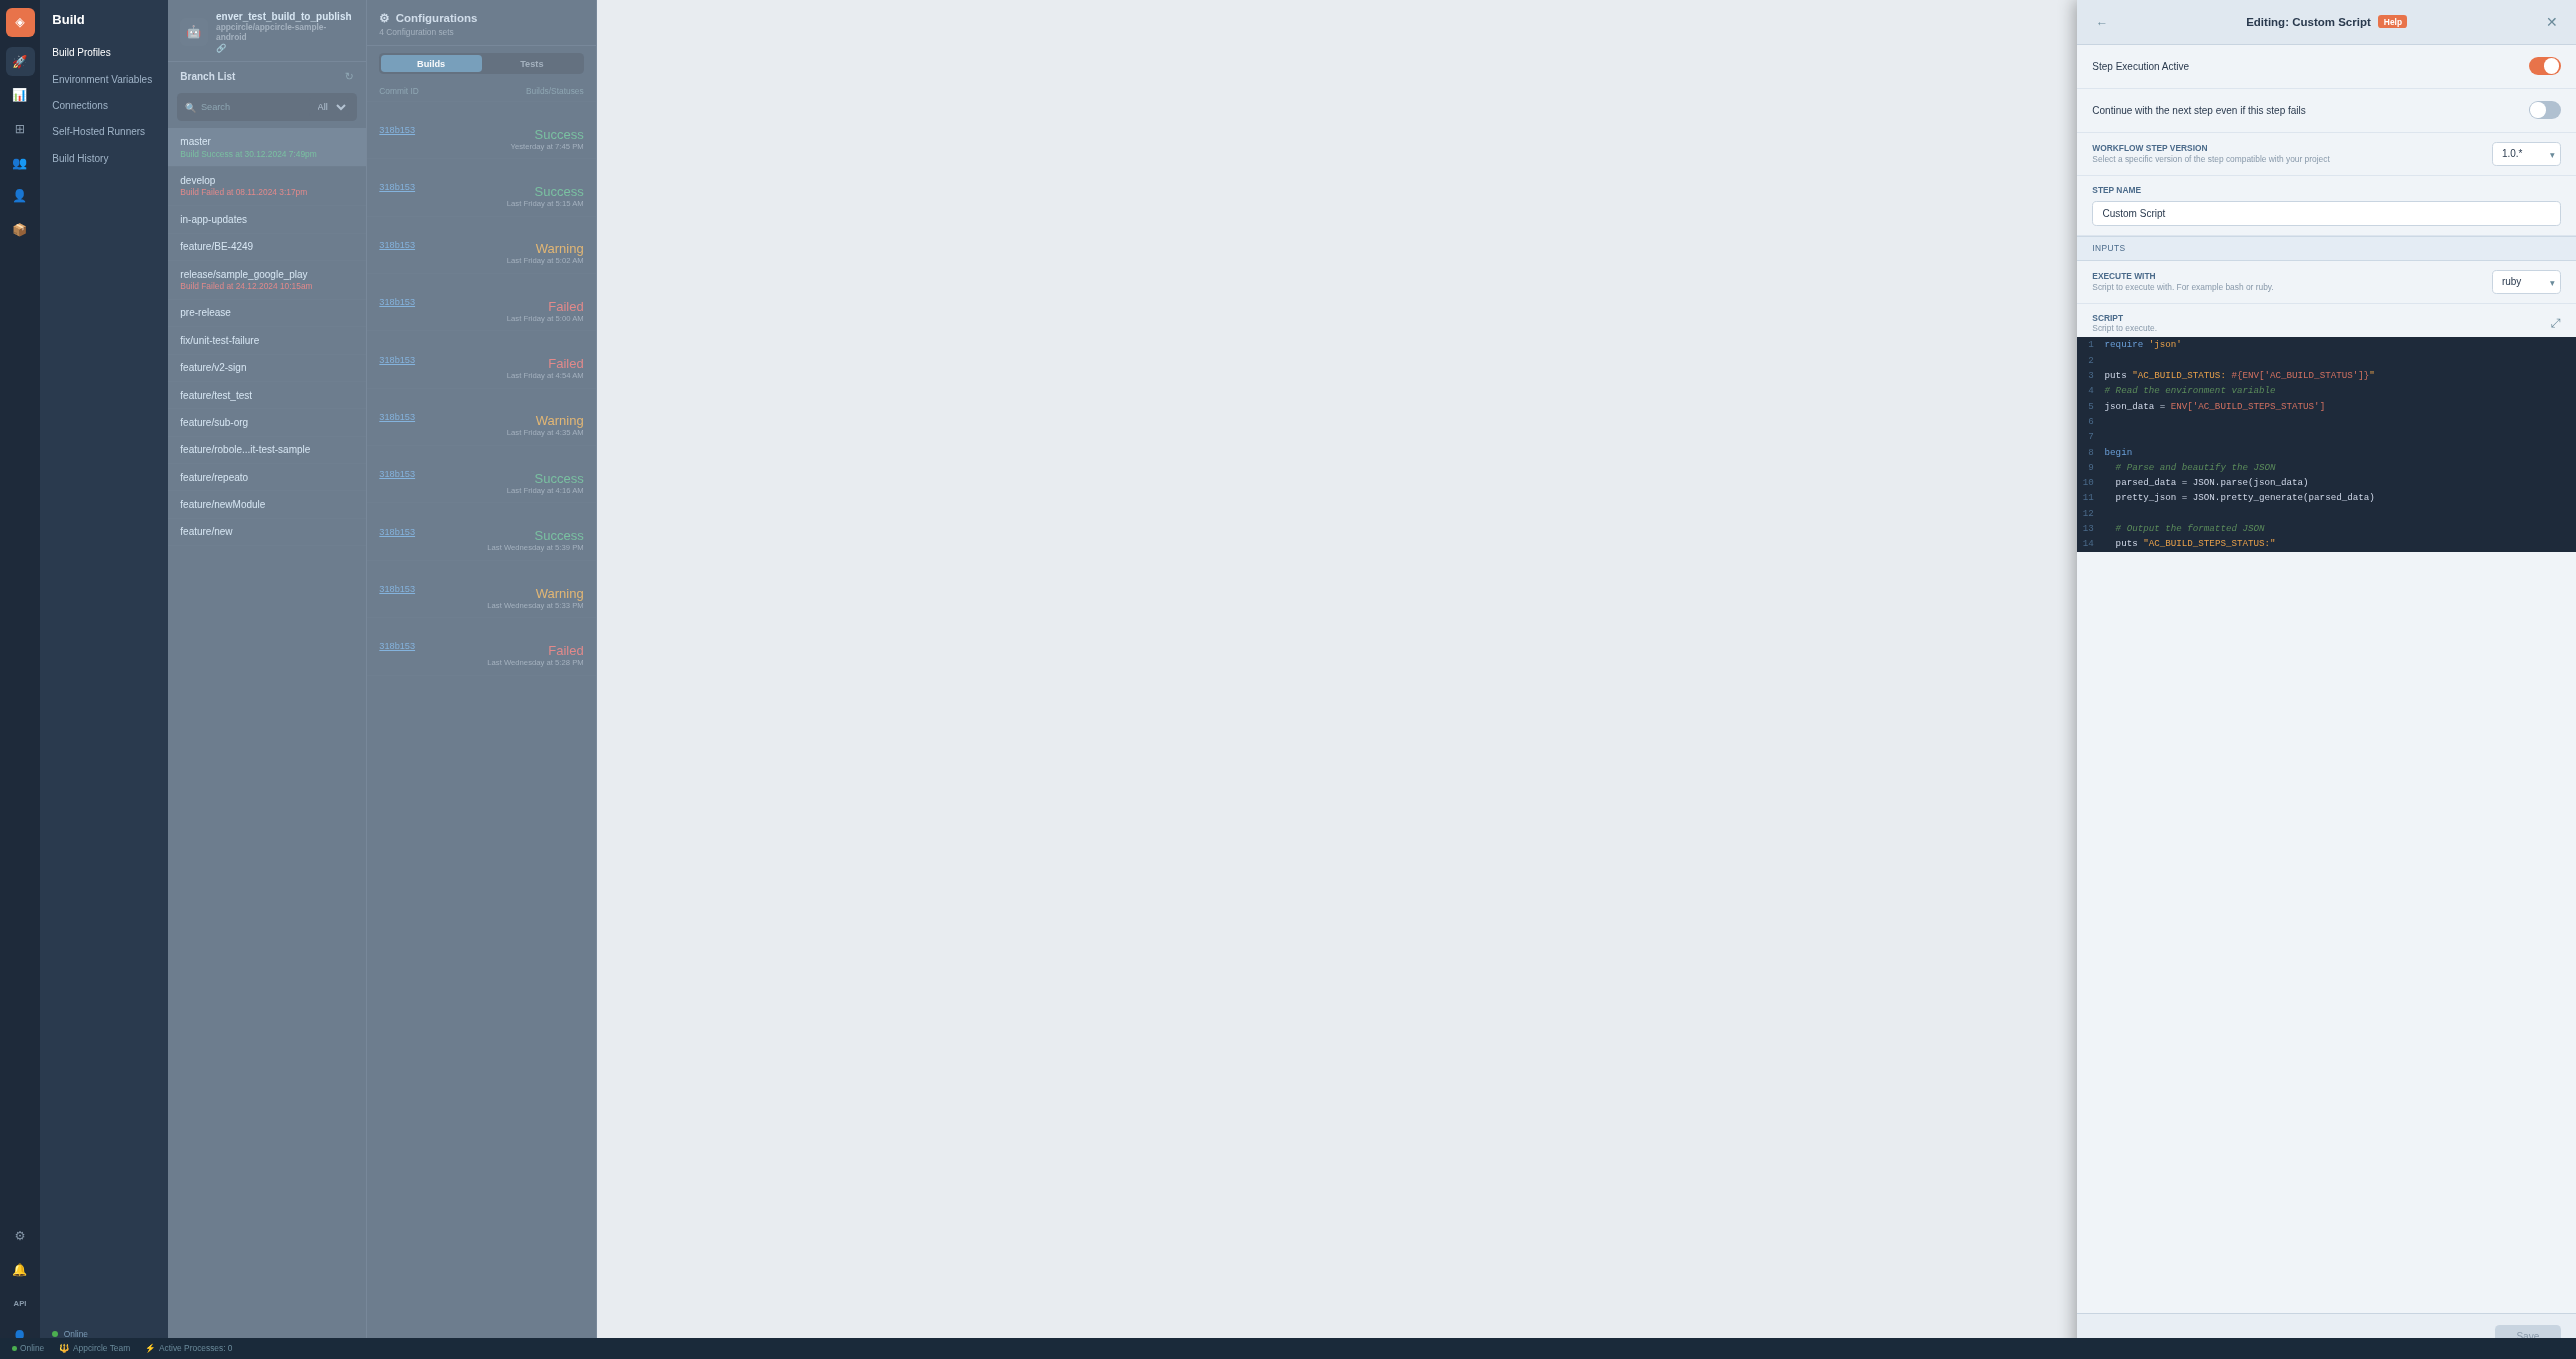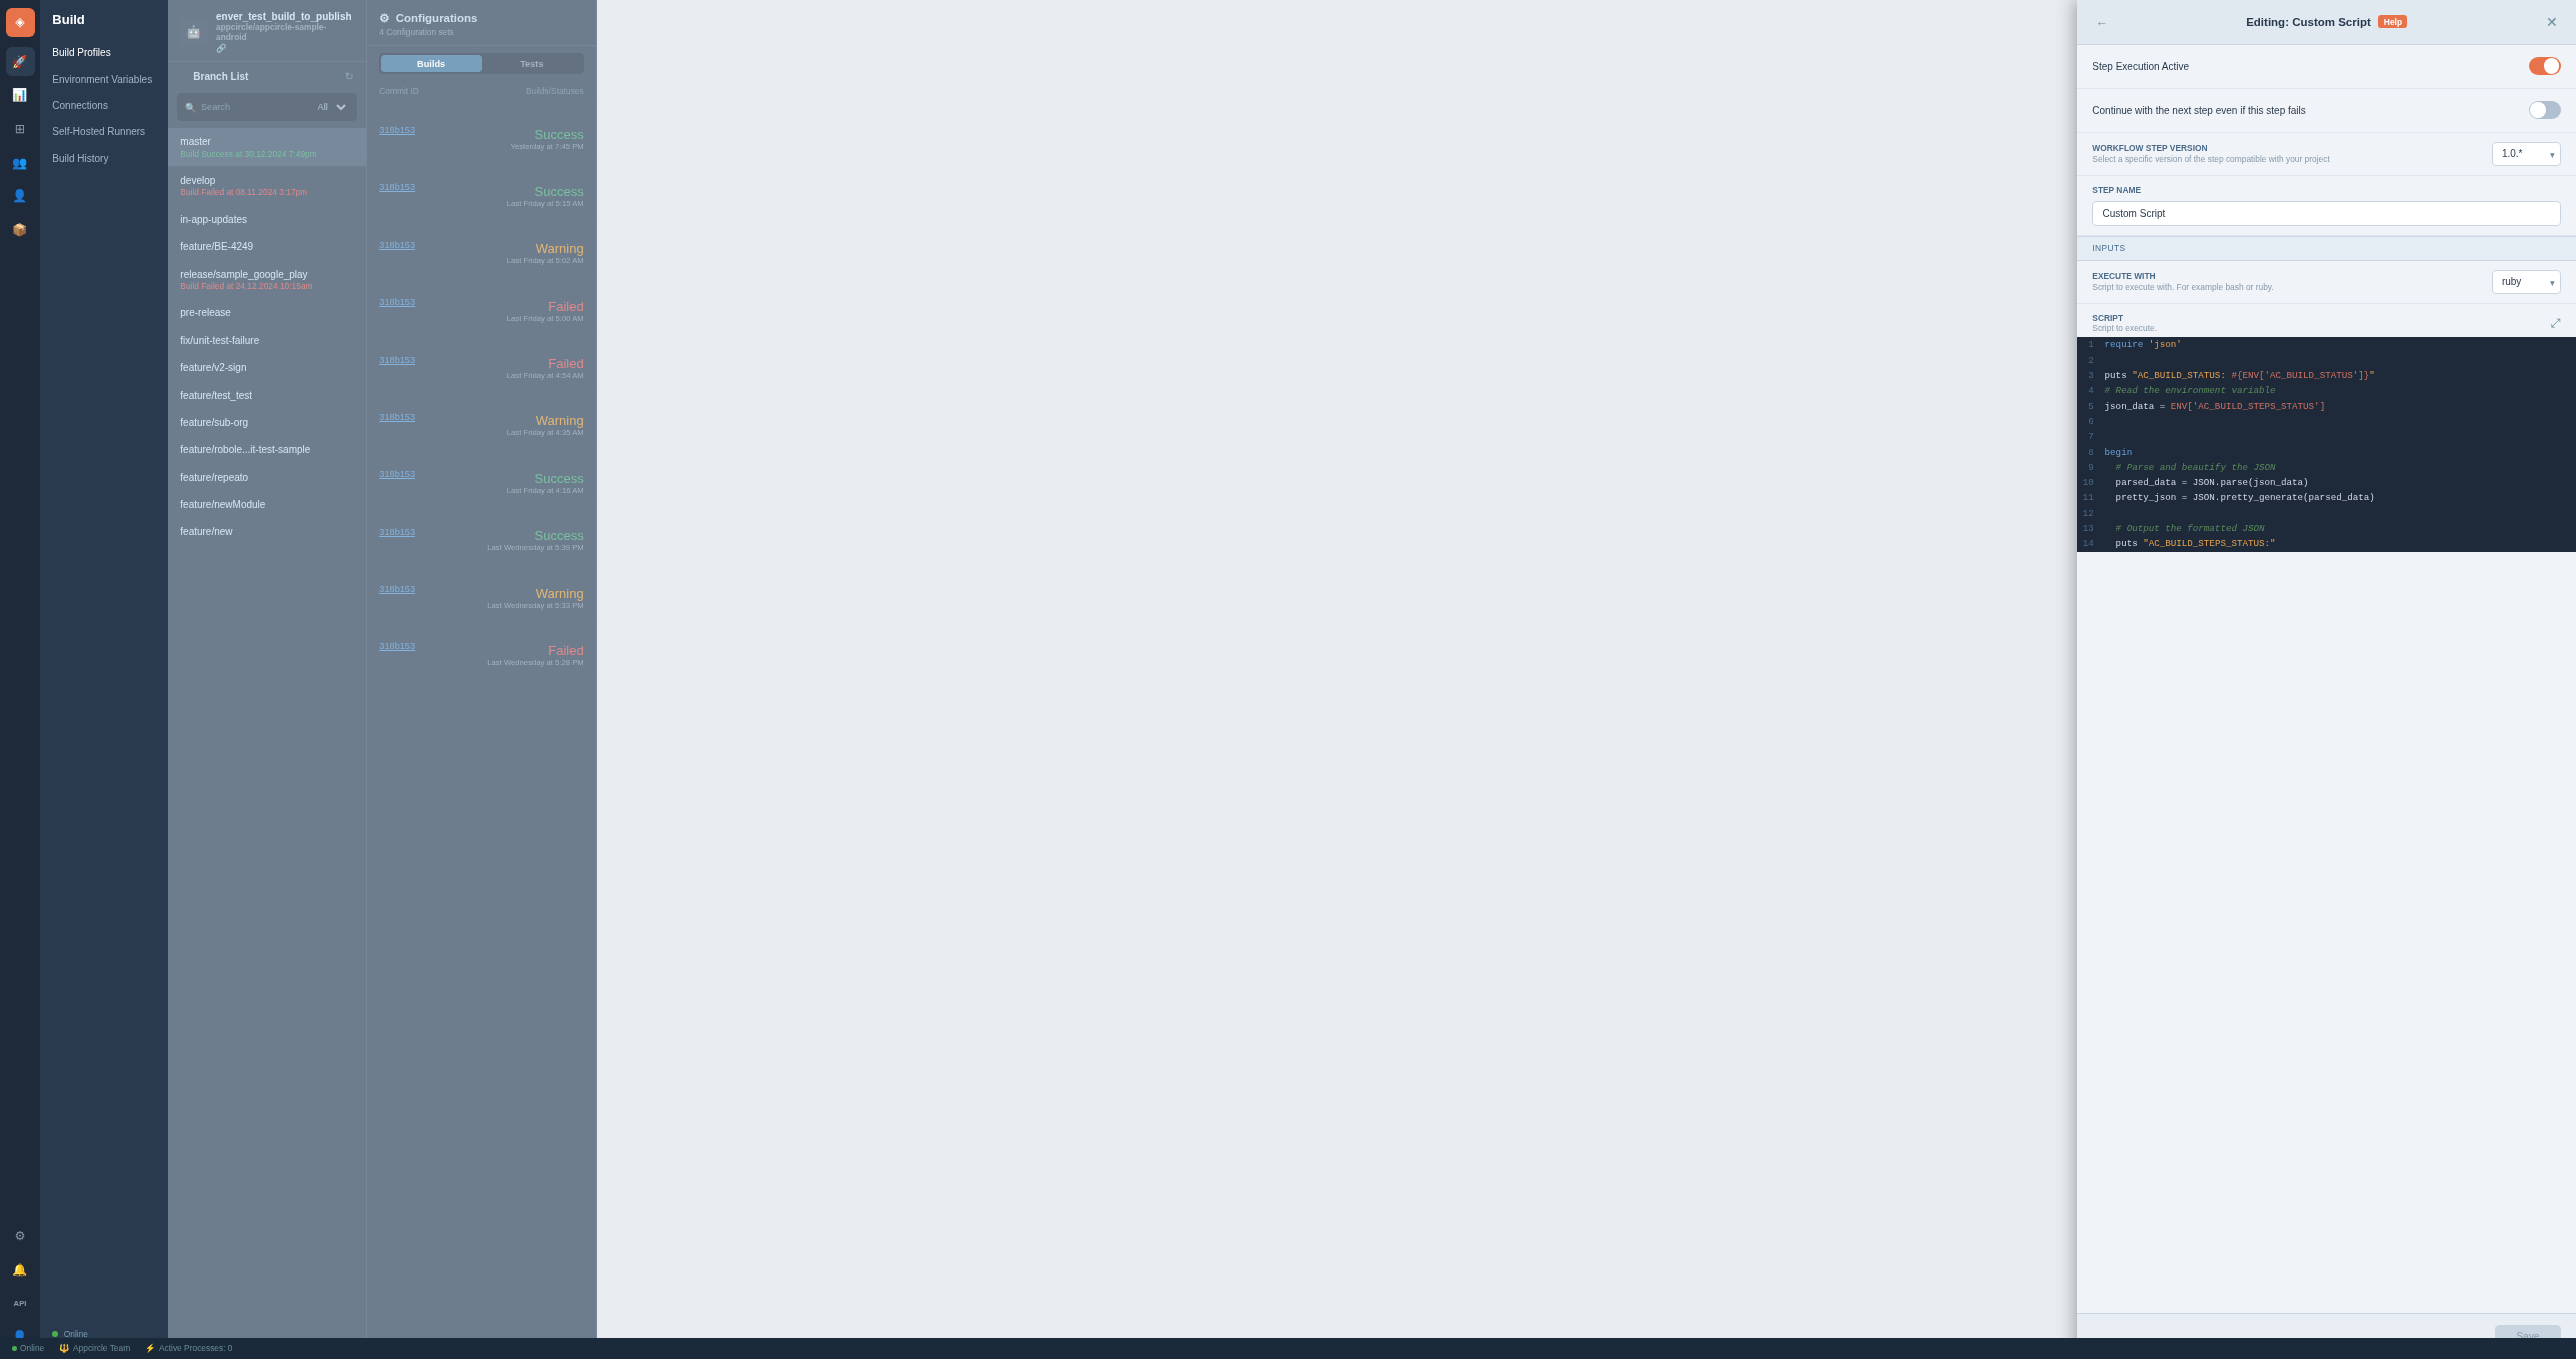--- a/index.html
+++ b/index.html
@@ -486,21 +486,21 @@
     <div class="branch-panel-header">
       <div class="app-icon-small">🤖</div>
       <div class="project-info">
         <div class="project-name">enver_test_build_to_publish</div>
         <div class="project-path">appcircle/appcircle-sample-android</div>
         <div style="color:#8899aa; font-size:8.4px; margin-top:1.5px;">🔗</div>
       </div>
     </div>
 
     <div style="padding: 7.7px 12.3px 3.1px; display:flex; align-items:center; justify-content:space-between;">
-      <span style="color:#c8d8e8; font-size:10px; font-weight:600;margin-left:13px;">Branch List</span>
+      <span style="color:#c8d8e8; font-size:10px; font-weight:600;">Branch List</span>
       <span style="color:#6a8a9a; font-size:10.7px; cursor:pointer;">↻</span>
     </div>
 
     <div class="search-box">
       <span style="color:#6a8a9a; font-size:9.2px;">🔍</span>
       <input type="text" placeholder="Search" style="">
       <select class="filter-select">
         <option>All</option>
       </select>
     </div>

